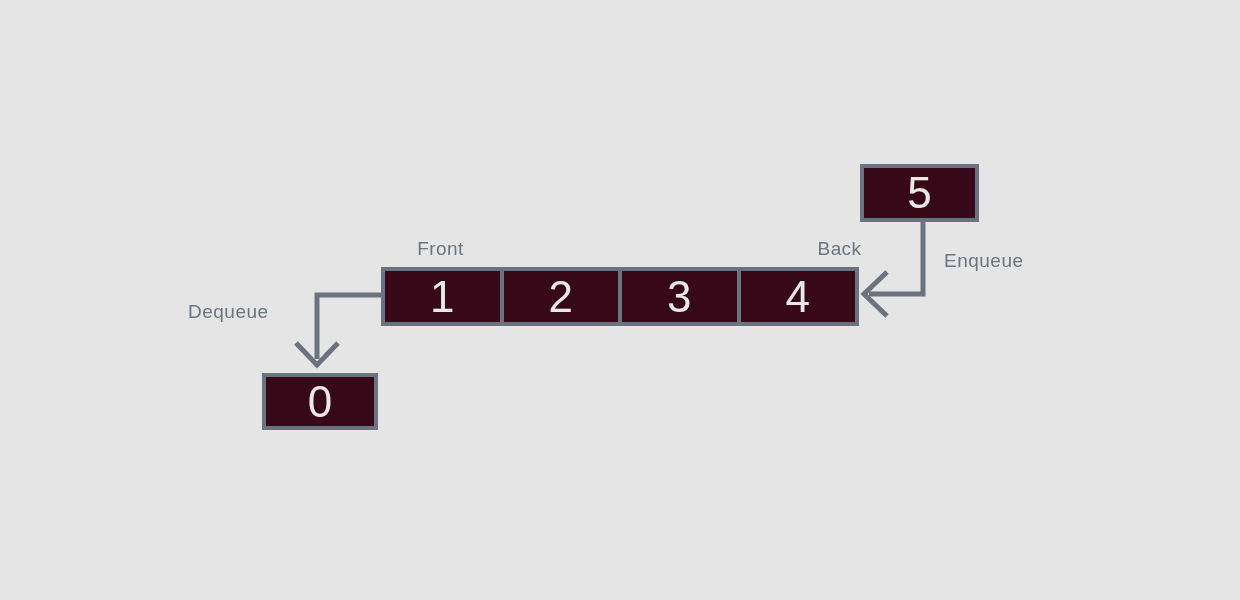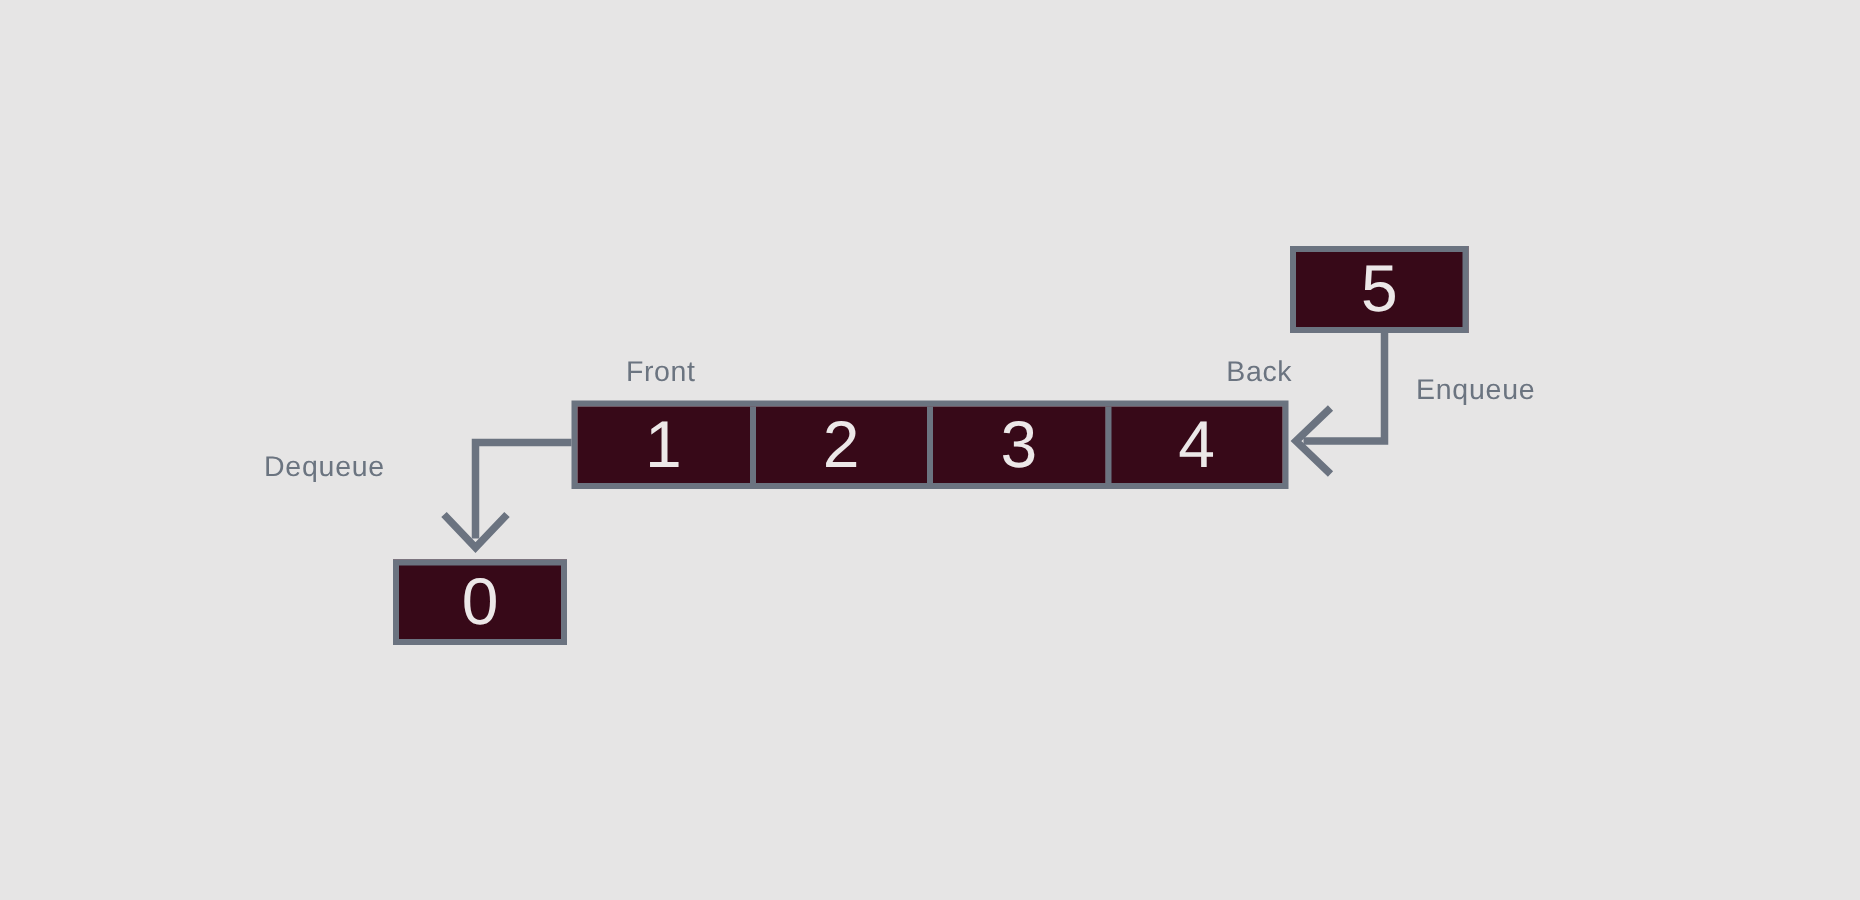--- a/index.html
+++ b/index.html
@@ -85,21 +85,21 @@
   .back-label  { left: 780px; }
   .op-label {
     position: absolute;
     color: var(--label_text, #6b7480);
     font-size: 19px;
     letter-spacing: 0.5px;
     line-height: 1.15;
     white-space: nowrap;
   }
   .enqueue-label { left: 944px; top: 250px; }
-  .dequeue-label { left: 176px; top: 301px; }
+  .dequeue-label { left: 188px; top: 301px; }
 </style>
 </head>
 <body>
 
 <div class="canvas">
 
   <svg class="arrows" width="1240" height="600" viewBox="0 0 1240 600">
     <g>
       <polyline points="923,222 923,294 869,294"></polyline>
       <polyline points="887,272 864,294 887,316"></polyline>

